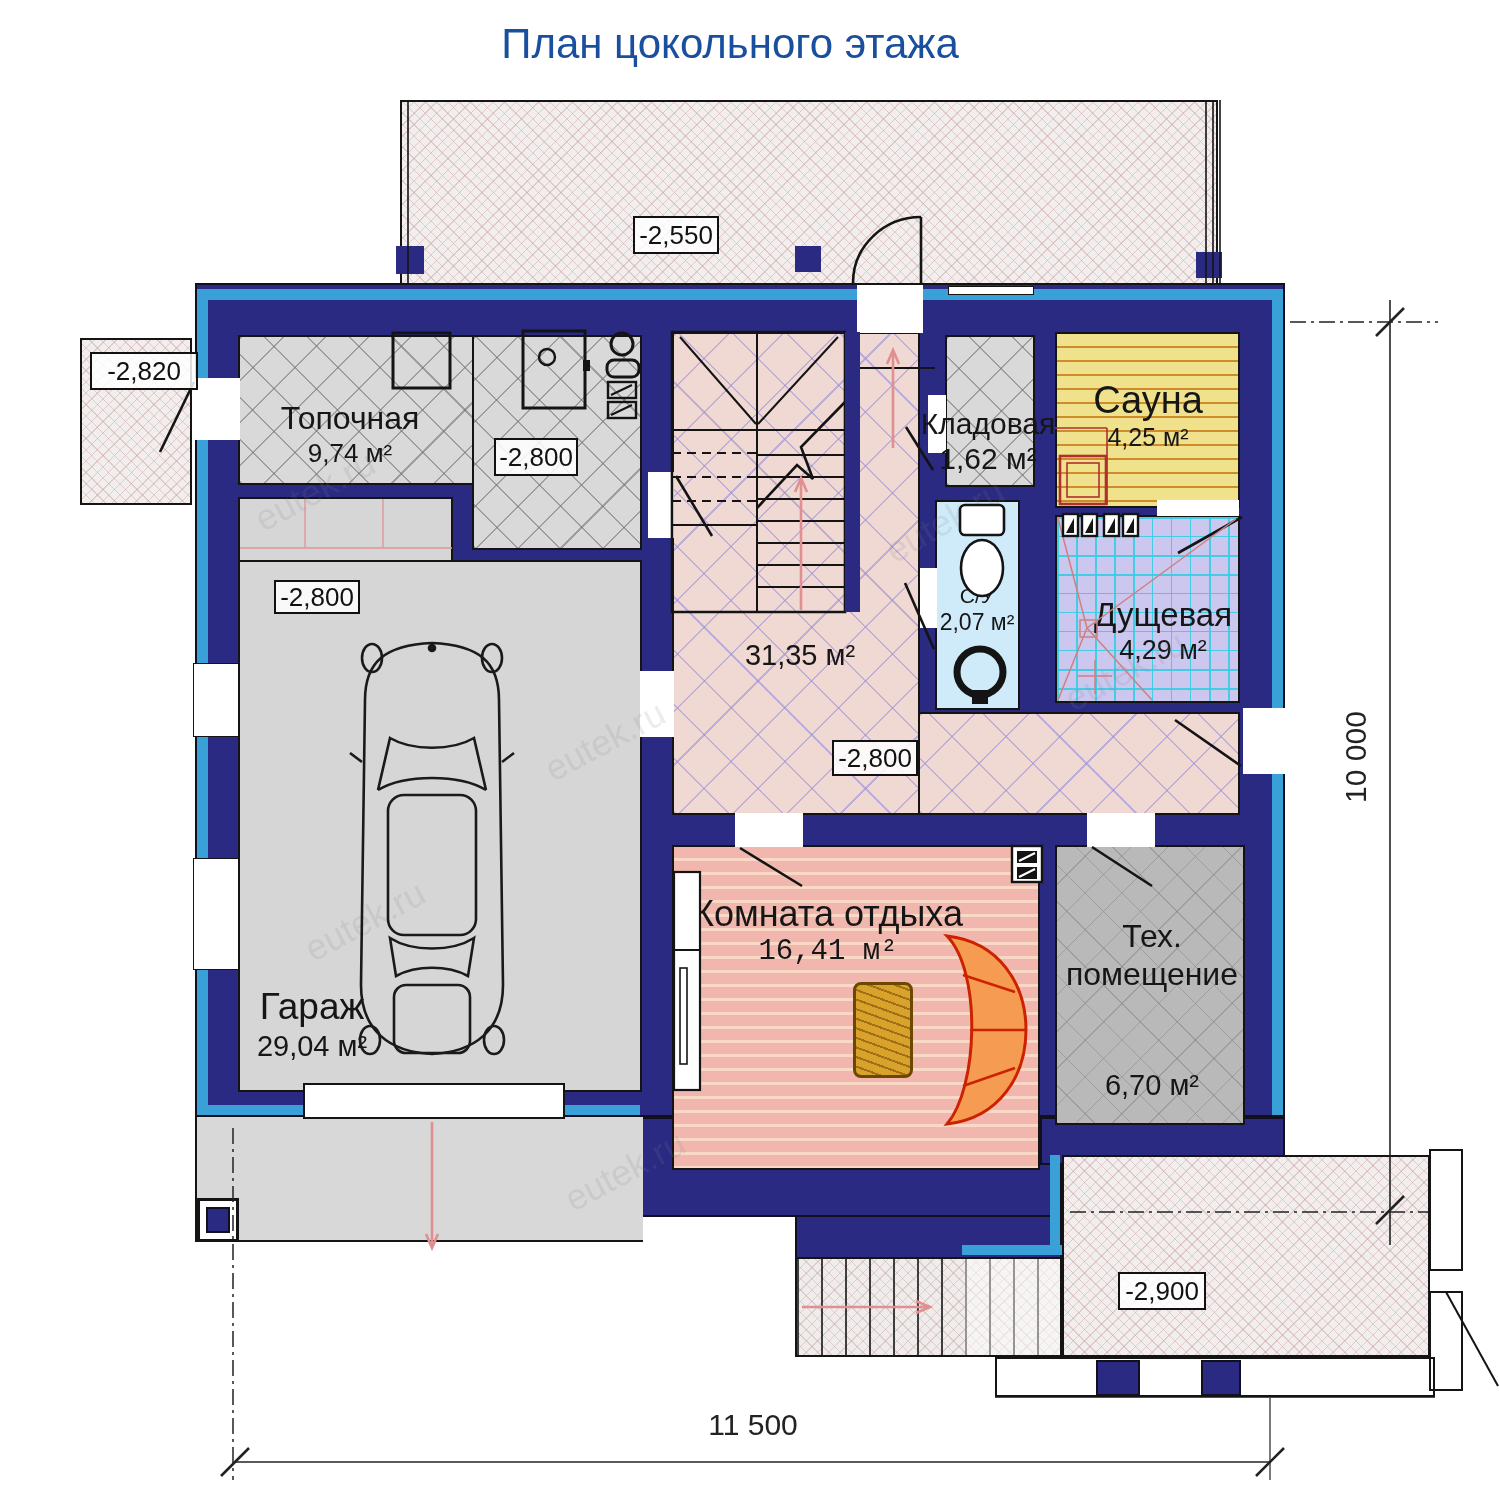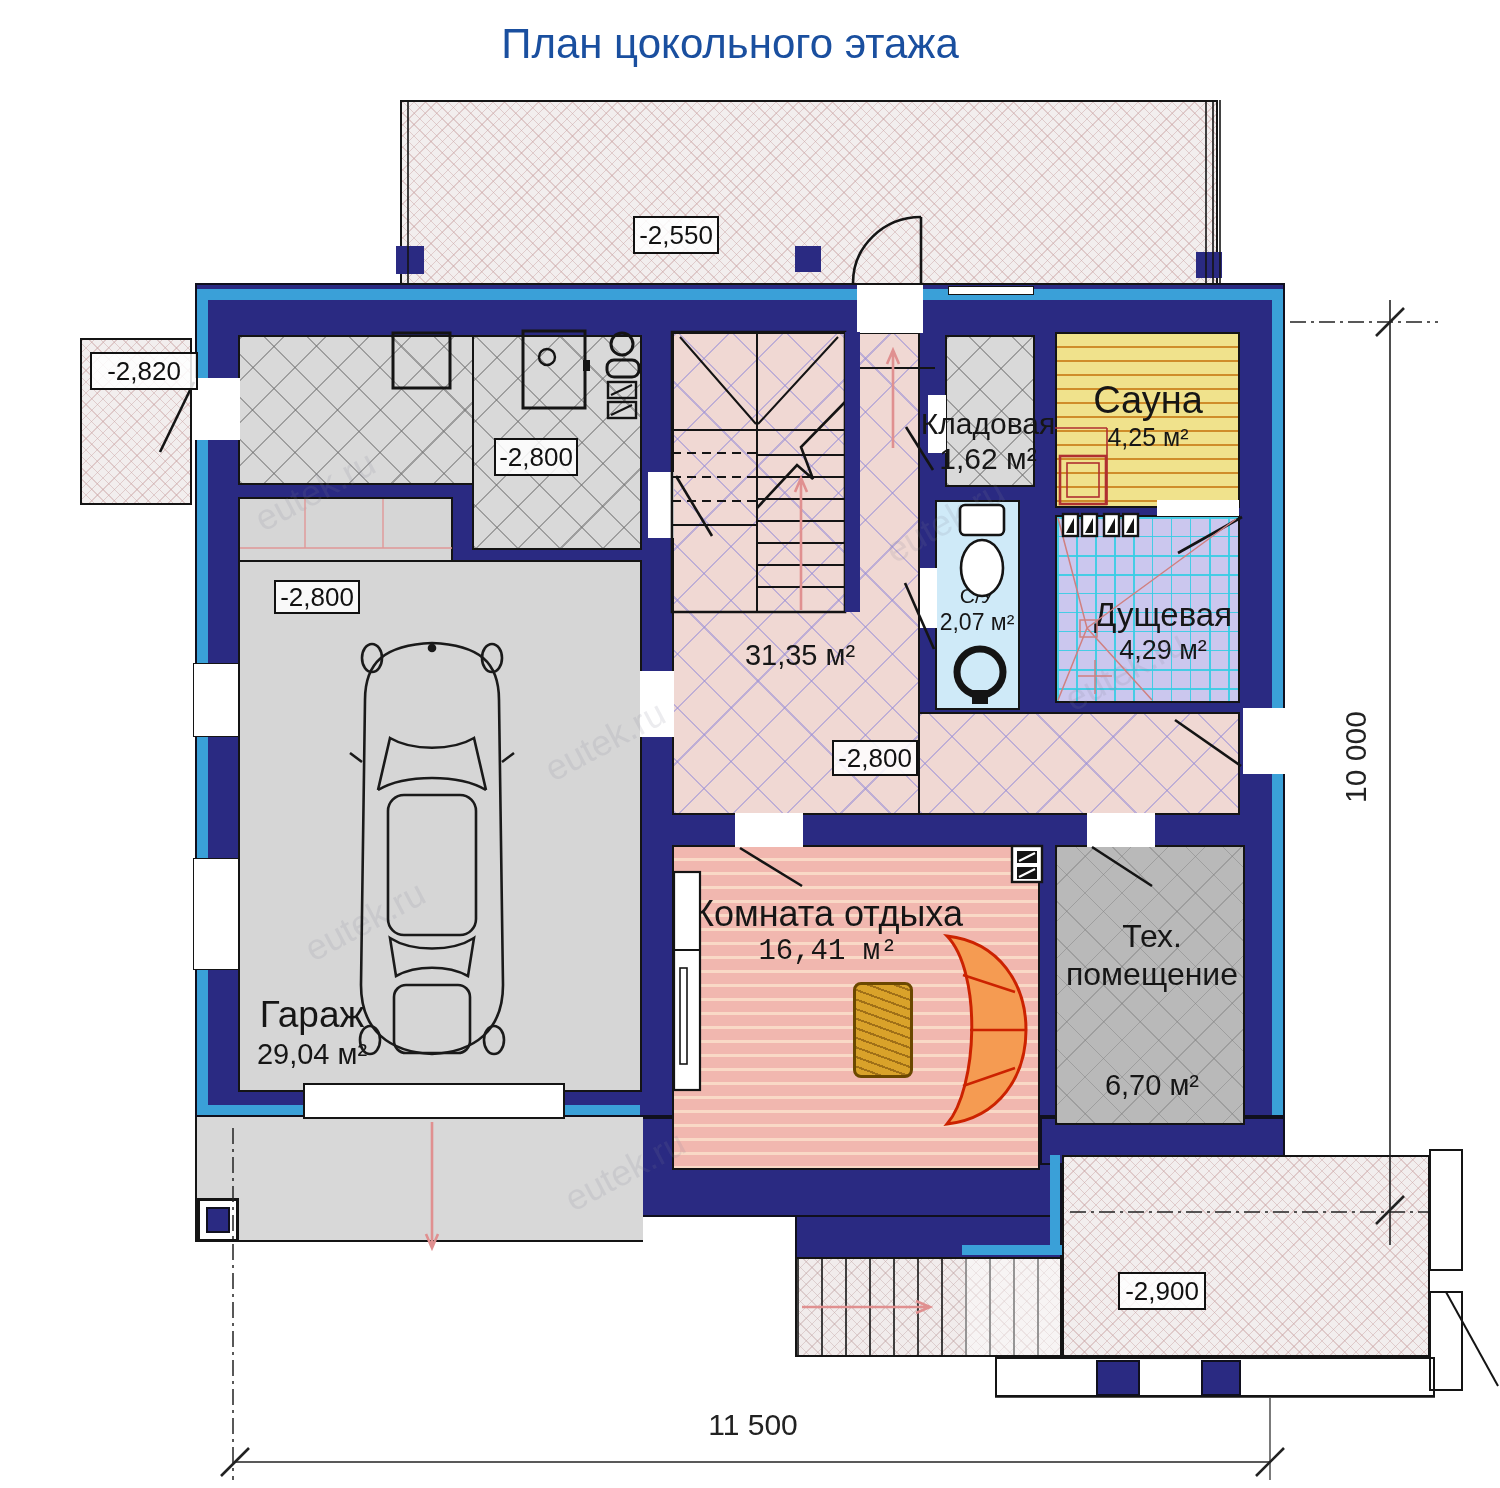--- a/index.html
+++ b/index.html
@@ -106,22 +106,26 @@
   <div class="gap z4" style="left:1157px;top:500px;width:82px;height:16px;"></div>
   <div class="gap z4" style="left:1243px;top:708px;width:42px;height:66px;"></div>
   <div class="gap z4" style="left:735px;top:813px;width:68px;height:34px;"></div>
   <div class="gap z4" style="left:1087px;top:813px;width:68px;height:34px;"></div>
   <div class="gap z4" style="left:193px;top:663px;width:46px;height:74px;border:1.5px solid #141414;box-sizing:border-box;"></div>
   <div class="gap z4" style="left:193px;top:858px;width:46px;height:112px;border:1.5px solid #141414;box-sizing:border-box;"></div>
   <div class="gap z4" style="left:303px;top:1083px;width:262px;height:36px;border:2px solid #141414;box-sizing:border-box;"></div>
 
   <div class="abs z4" style="left:853px;top:982px;width:60px;height:96px;background:#d9a22a;border:3px solid #6b4800;border-radius:8px;background-image:repeating-linear-gradient(20deg,transparent 0 7px,rgba(90,50,0,.45) 7px 9px);"></div>
 
+  <div class="rlabel" style="left:230px;top:400px;width:240px;">
+    <div class="rname" style="font-size:32px;">Топочная</div>
+    <div class="rarea" style="font-size:26px;">9,74 м²</div>
+  </div>
   <div class="rlabel" style="left:192px;top:985px;width:240px;">
-    <div class="rname" style="font-size:37px;margin-top:8px;">Гараж</div>
+    <div class="rname" style="font-size:37px;">Гараж</div>
     <div class="rarea" style="font-size:29px;">29,04 м²</div>
   </div>
   <div class="rlabel" style="left:690px;top:638px;width:220px;">
     <div class="rarea" style="font-size:29px;">31,35 м²</div>
   </div>
   <div class="rlabel" style="left:878px;top:406px;width:220px;">
     <div class="rname" style="font-size:30px;">Кладовая</div>
     <div class="rarea" style="font-size:30px;">1,62 м²</div>
   </div>
   <div class="rlabel" style="left:1040px;top:378px;width:216px;">

